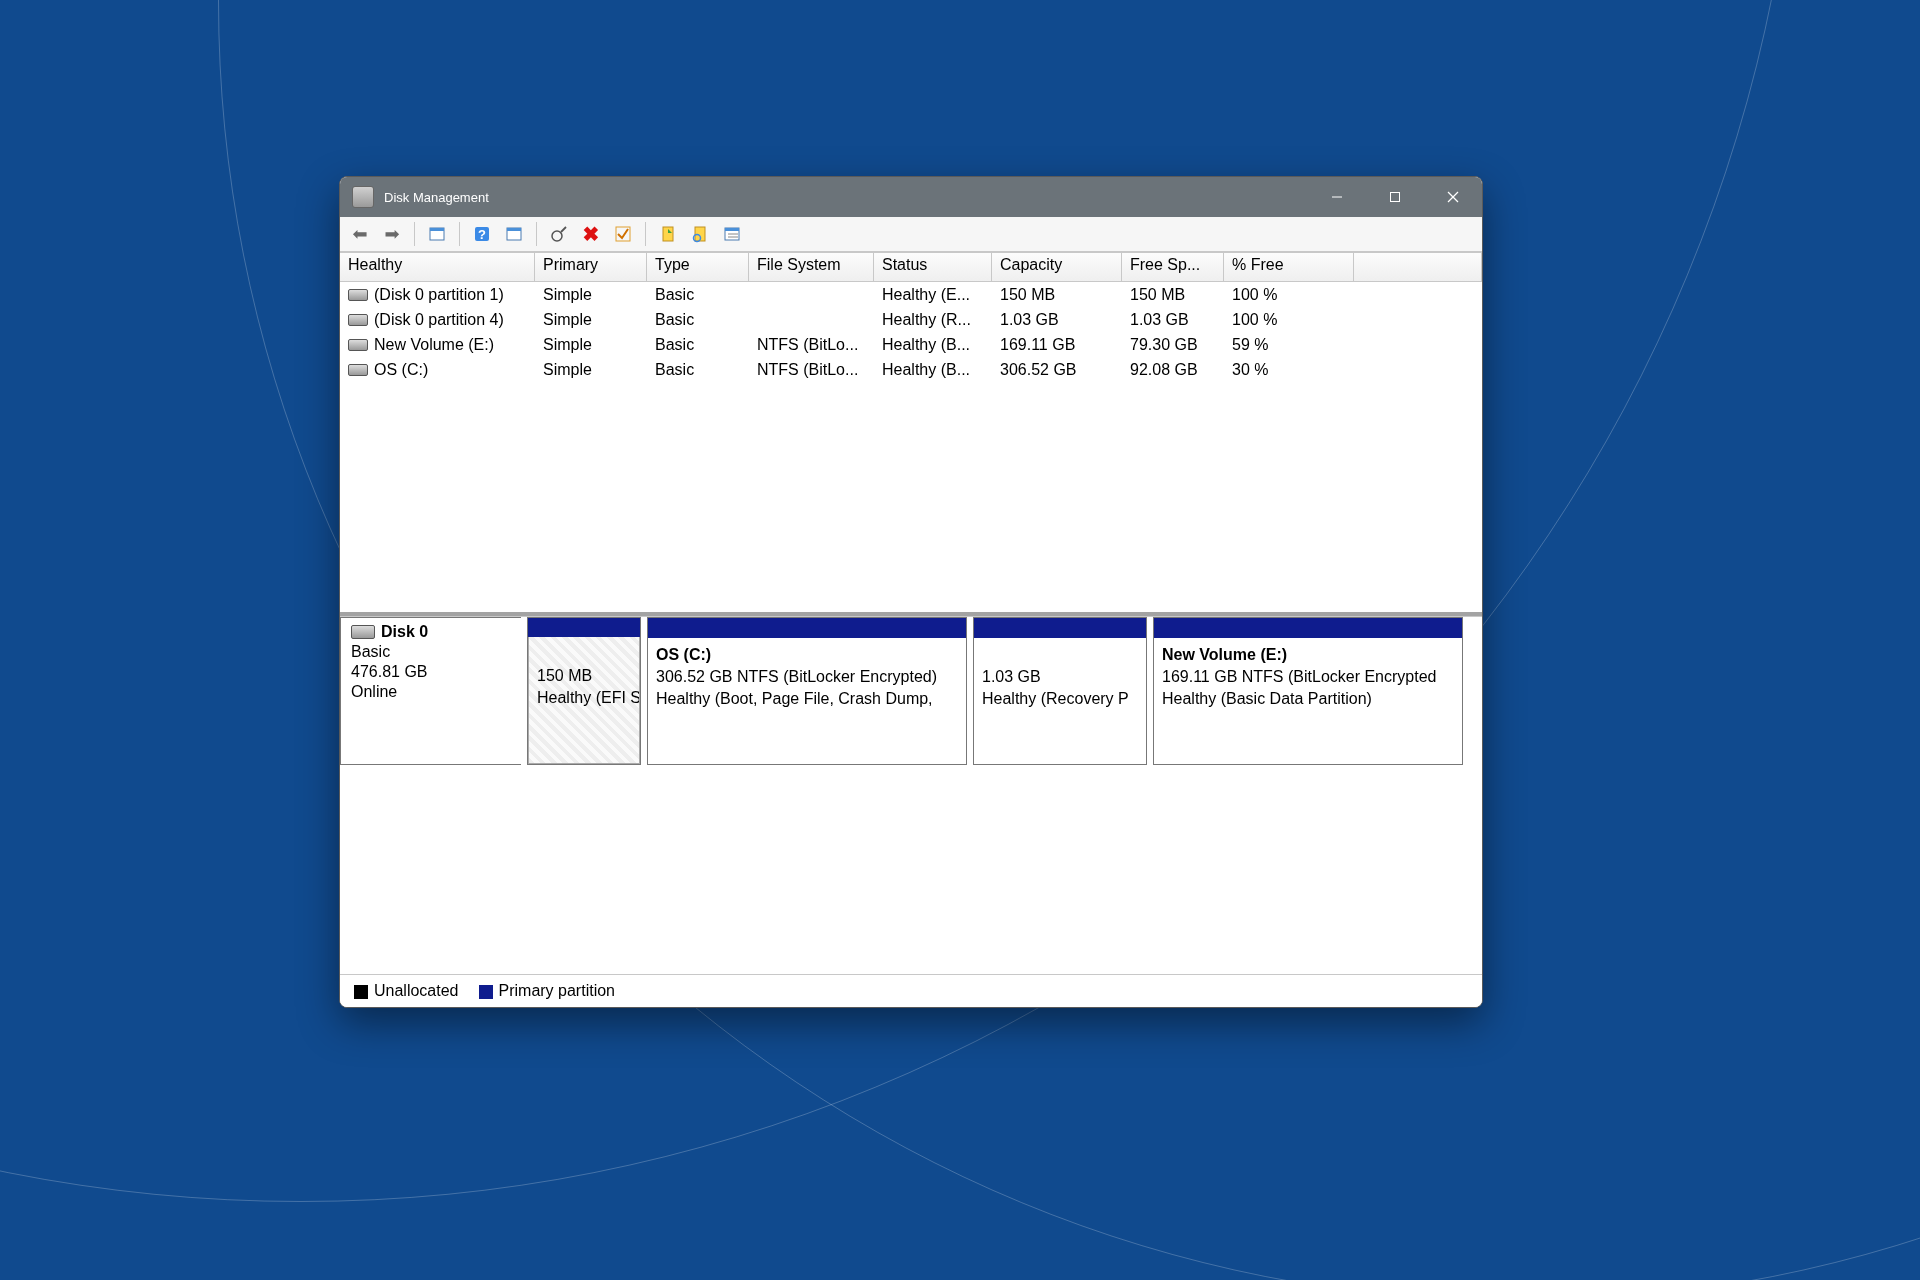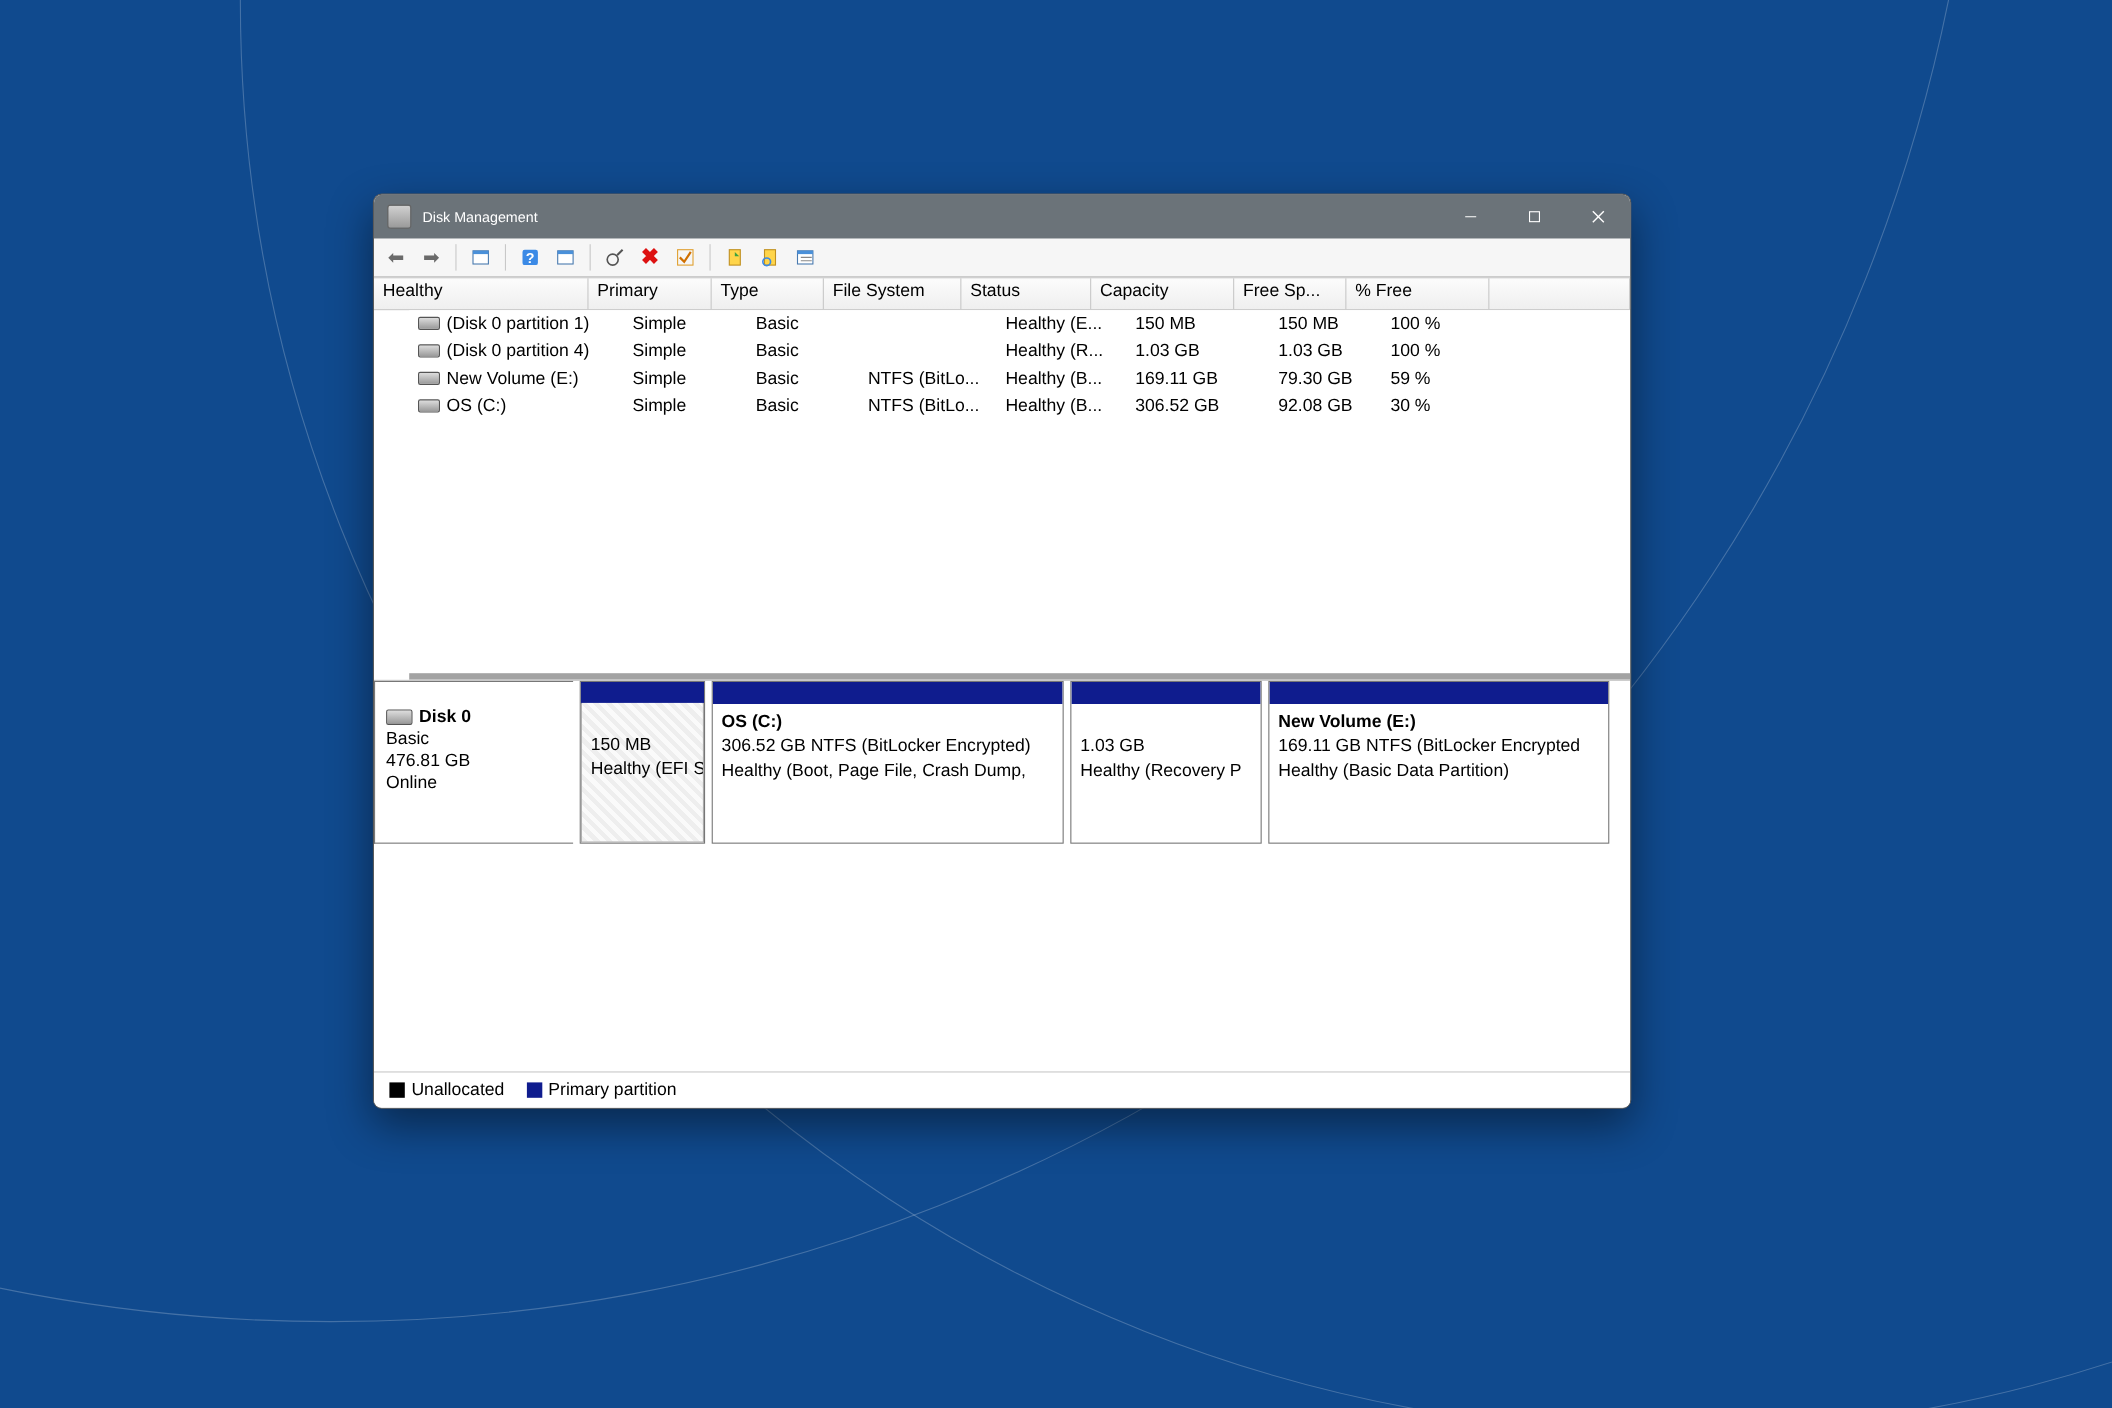--- a/index.html
+++ b/index.html
@@ -20,31 +20,31 @@
 .menubar { height:32px; background:#fff; border-bottom:1px solid #d8d8d8; display:flex; align-items:center; padding:0 8px; gap:2px; flex:none; font-size:17px; }
 .menubar .item { padding:3px 10px; }
 
 .toolbar { height:34px; background:#f6f6f6; border-bottom:1px solid #c8c8c8; display:flex; align-items:center; padding:0 6px; gap:4px; flex:none; }
 .tb { width:26px; height:26px; display:flex; align-items:center; justify-content:center; border:1px solid transparent; font-size:18px; line-height:1; }
 .tsep { width:1px; height:24px; background:#c8c8c8; margin:0 4px; }
 
 
 .columns { height:28px; background:linear-gradient(#fcfcfc,#efefef); border-top:1px solid #c8c8c8; border-bottom:1px solid #c8c8c8; display:flex; flex:none; font-size:16px; }
 .columns .col { border-right:1px solid #c8c8c8; padding:3px 8px; box-sizing:border-box; overflow:hidden; white-space:nowrap; text-overflow:ellipsis; }
-.rows { overflow:auto; background:#fff; flex:none; height:330px; border-bottom:6px solid #a3a3a3;margin-left:32px; }
+.rows { overflow:auto; background:#fff; flex:none; height:330px; border-bottom:4px solid #a3a3a3; }
 .row { display:flex; height:25px; align-items:center; font-size:16px; }
 .row .cell { padding:0 8px; box-sizing:border-box; overflow:hidden; white-space:nowrap; text-overflow:ellipsis; }
 .vol-ico { width:18px; height:10px; display:inline-block; background:linear-gradient(#ddd,#999); border:1px solid #555; border-radius:2px; margin-right:6px; vertical-align:middle; }
 
 .c0{width:195px} .c1{width:112px} .c2{width:102px} .c3{width:125px} .c4{width:118px} .c5{width:130px} .c6{width:102px} .c7{width:130px} .c8{flex:1}
 
 
 .graph { flex:1; background:#fff; border-top:1px solid #c8c8c8; display:flex; flex-direction:column; }
 .disk-row { display:flex; height:148px; }
-.disk-label { width:160px; border:1px solid #777; border-right:none; padding:22px 10px; background:#fff; font-size:16px; line-height:20px; }
+.disk-label { width:160px; border:1px solid #777; border-right:none; padding:4px 10px; background:#fff; font-size:16px; line-height:20px; }
 .disk-label b { font-size:16px; display:flex; align-items:center; gap:6px; }
 .disk-ico { width:22px; height:12px; background:linear-gradient(#ddd,#999); border:1px solid #555; border-radius:2px; display:inline-block; }
 .disk-parts { flex:1; display:flex; }
 .part { flex:none; display:flex; flex-direction:column; border:1px solid #777; margin-left:6px; background:#fff; overflow:hidden; }
 .part .cap { height:20px; background:#0F1C8E; flex:none; }
 .part .body { flex:1; padding:6px 8px; font-size:16px; line-height:22px; overflow:hidden; white-space:nowrap; }
 .part.hatched .body { background:repeating-linear-gradient(45deg,#eee,#eee 4px,#fafafa 4px,#fafafa 8px); border:2px solid #aaa; border-top:none; margin:-1px; }
 
 .legend { height:32px; border-top:1px solid #c8c8c8; display:flex; align-items:center; gap:20px; padding:0 14px; font-size:16px; }
 .sw { width:14px; height:14px; display:inline-block; margin-right:6px; vertical-align:middle; }

